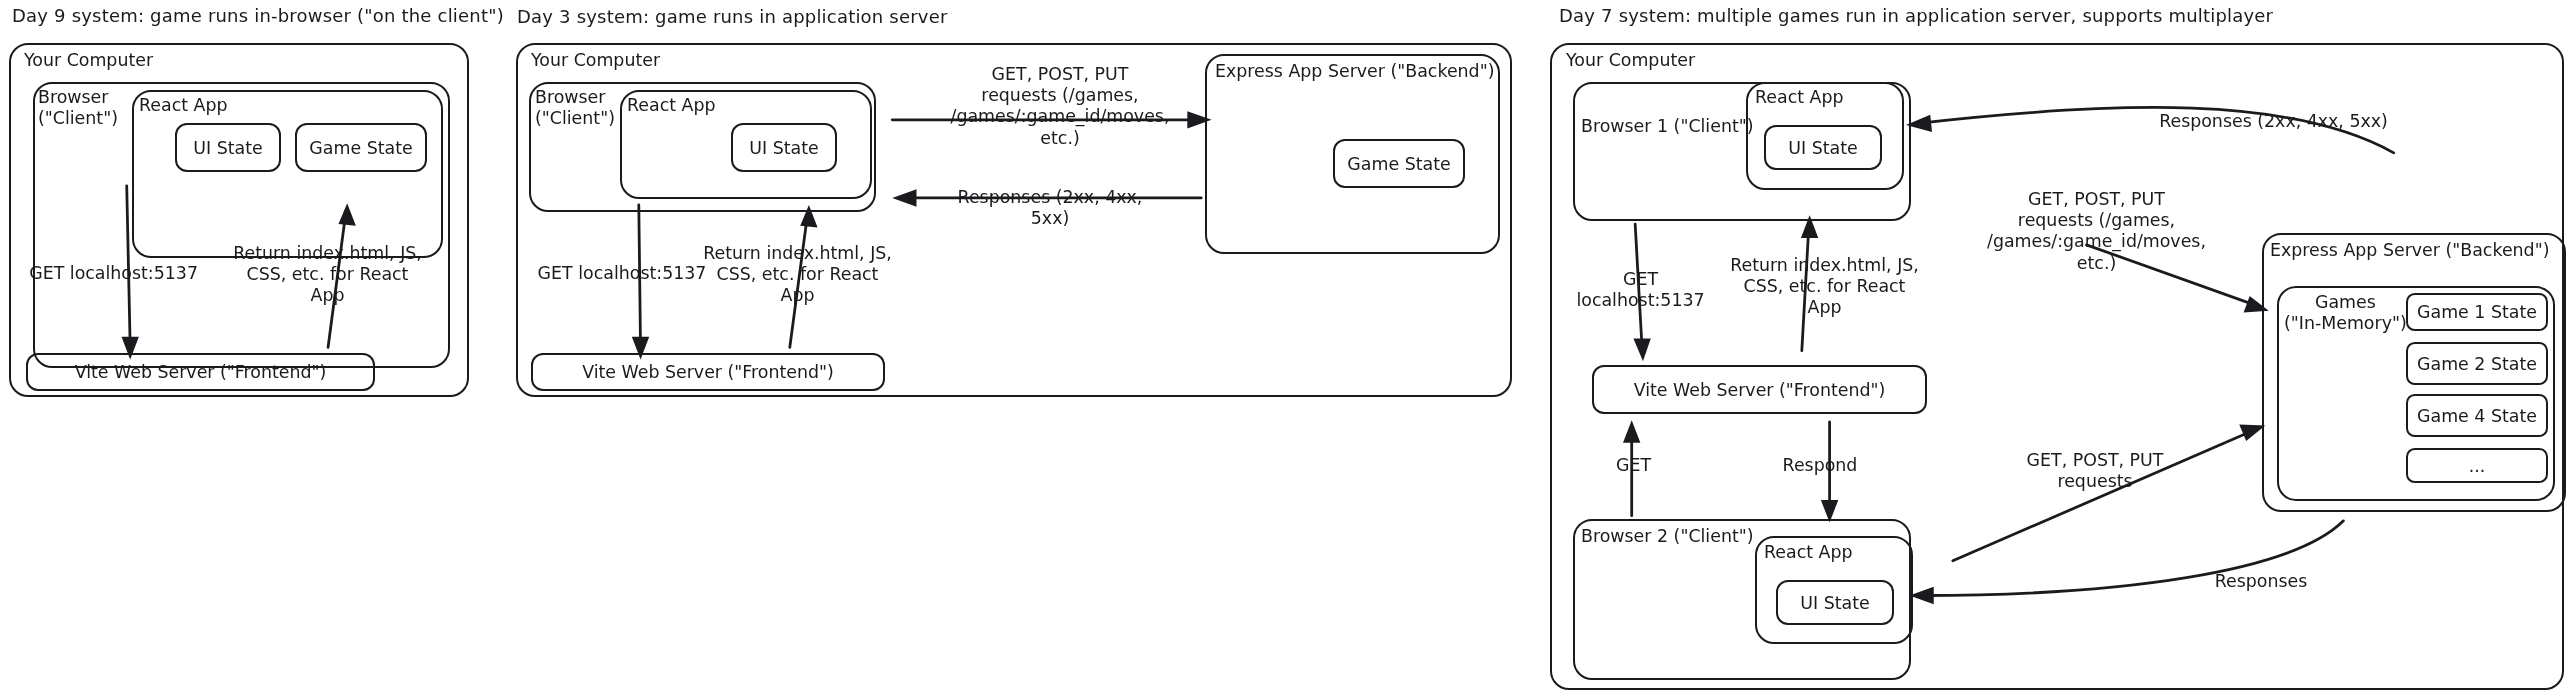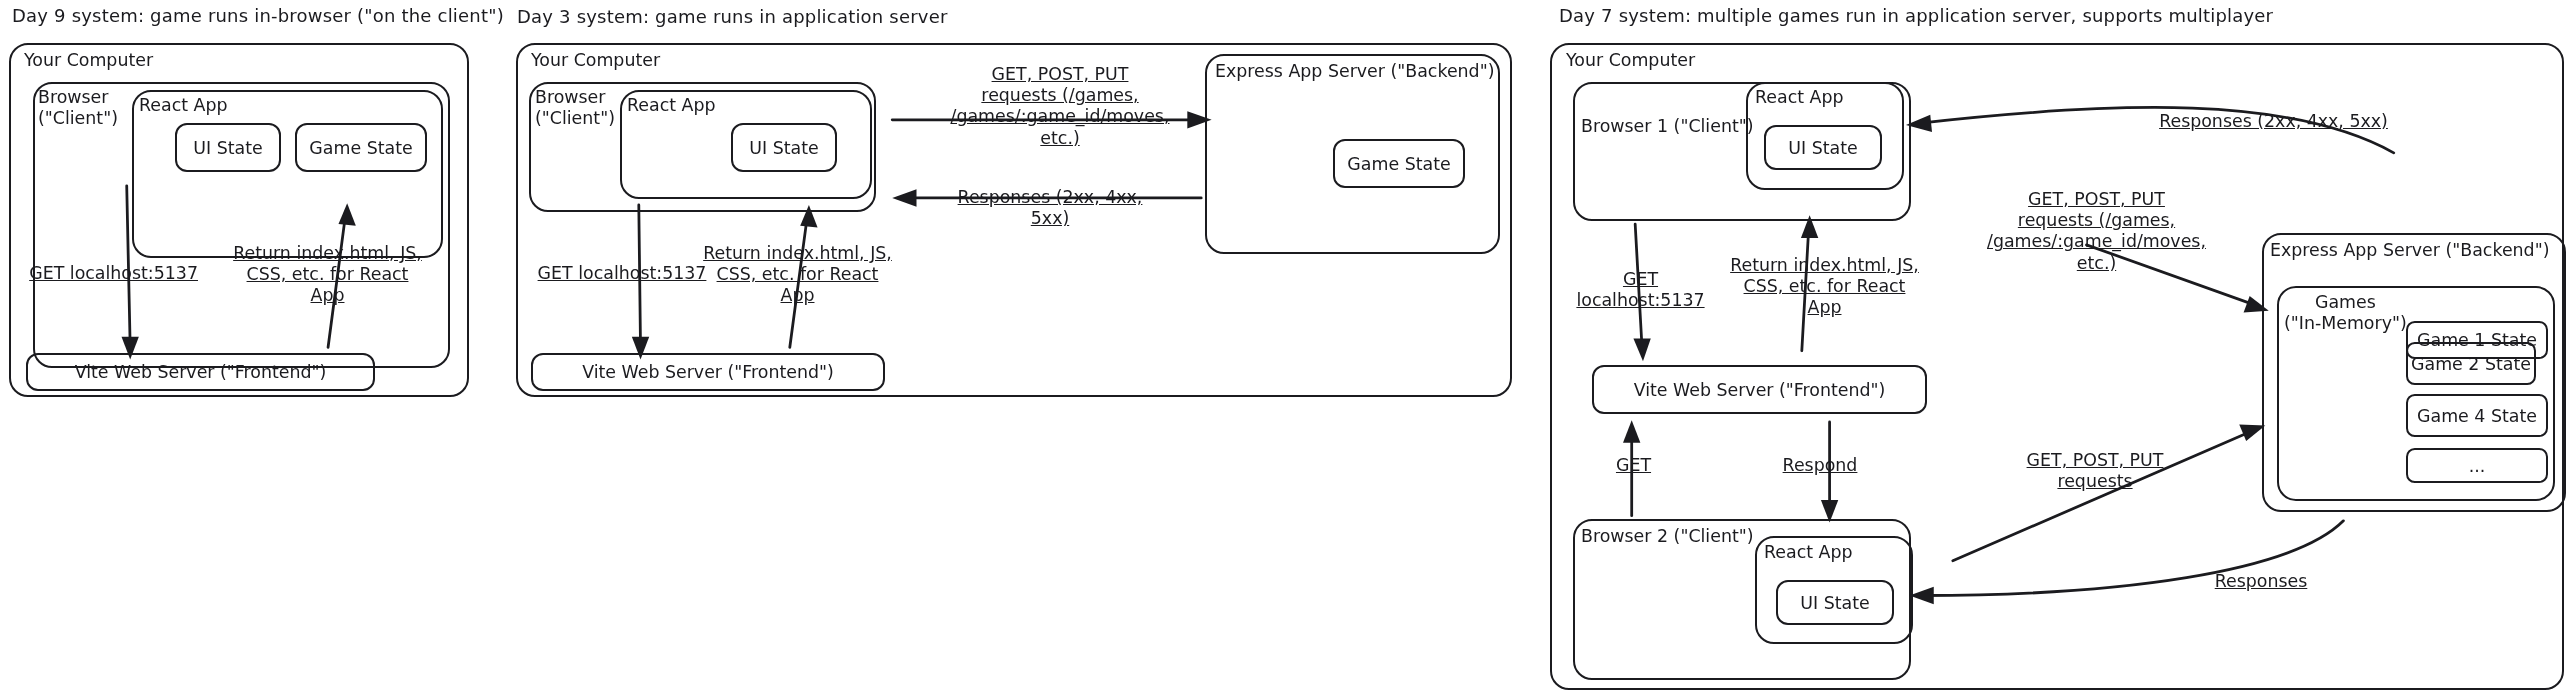--- a/index.html
+++ b/index.html
@@ -1,21 +1,21 @@
 <!DOCTYPE html>
 <html style="font-size:14px"><head>
 <meta charset="utf-8">
 <style>
   html,body{margin:0;padding:0;background:#ffffff;}
   body{width:2576px;height:698px;position:relative;overflow:hidden;
        font-family:"DejaVu Sans","Liberation Sans",sans-serif;color:#1b1b1f;}
   .panel{position:absolute;}
   .ttl{position:absolute;font-size:18px;letter-spacing:0.2px;white-space:nowrap;}
   .lbl{position:absolute;font-size:17.4px;line-height:1.22;white-space:pre;}
-  .lbl.c{text-align:center;text-decoration:underline;}
+  .lbl.c{text-align:center;}
   .box{position:absolute;border:2.6px solid #1b1b1f;border-radius:19px;box-sizing:border-box;background:transparent;}
   .box.r12{border-radius:12px;}
   .box.r8{border-radius:8.7px;}
   .btxt{position:absolute;font-size:17.4px;line-height:1.2;white-space:pre;}
   .ctr{position:absolute;left:0;right:0;top:50%;transform:translateY(-50%);
        text-align:center;font-size:17.4px;white-space:nowrap;}
   svg.ink{position:absolute;left:0;top:0;width:2576px;height:698px;overflow:visible;pointer-events:none;}
   svg.ink path,svg.ink line{fill:none;stroke:#1b1b1f;stroke-width:3.2;stroke-linecap:round;stroke-linejoin:round;}
   svg.ink polygon{fill:#1b1b1f;}
 </style>
@@ -133,24 +133,24 @@
   <div class="lbl c" style="left:1991px;top:450px;width:208px;">GET, POST, PUT
 requests</div>
   <div class="lbl c" style="left:2170px;top:571px;width:182px;">Responses</div>
 
   <div class="box" style="left:2262px;top:233px;width:304px;height:279px;"></div>
   <div class="btxt" style="left:2270px;top:240px;">Express App Server ("Backend")</div>
   <div class="box" style="left:2277px;top:286px;width:278px;height:215px;"></div>
   <div class="btxt" style="left:2284px;top:292px;text-align:center;">Games
 ("In-Memory")</div>
 
-  <div class="box r8" style="left:2406px;top:293px;width:142px;height:38px;margin-top:28px;">
+  <div class="box r8" style="left:2406px;top:293px;width:142px;height:38px;">
     <span class="ctr">Game 1 State</span>
   </div>
-  <div class="box r8" style="left:2406px;top:342px;width:130px;height:43px;">
+  <div class="box r8" style="left:2406px;top:342px;width:142px;height:43px;">
     <span class="ctr">Game 2 State</span>
   </div>
   <div class="box r8" style="left:2406px;top:394px;width:142px;height:43px;">
     <span class="ctr">Game 4 State</span>
   </div>
   <div class="box r8" style="left:2406px;top:448px;width:142px;height:35px;">
     <span class="ctr">...</span>
   </div>
 </div>
 

